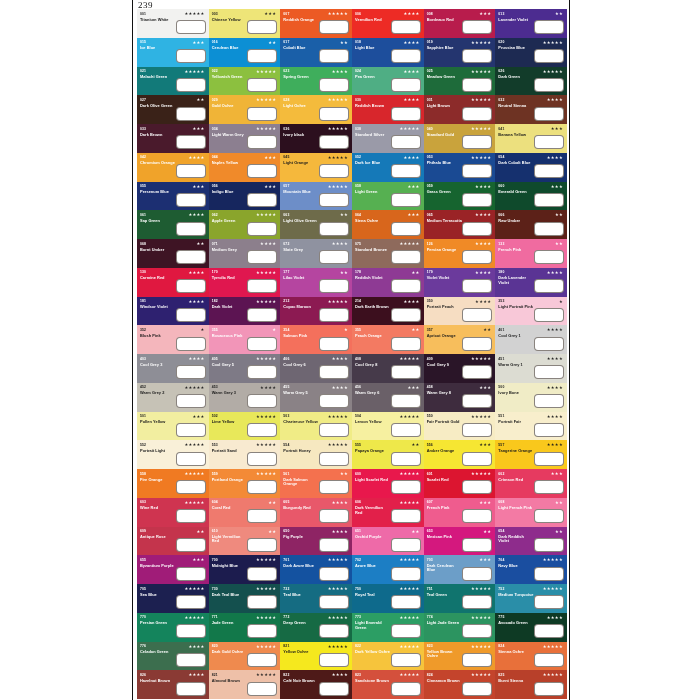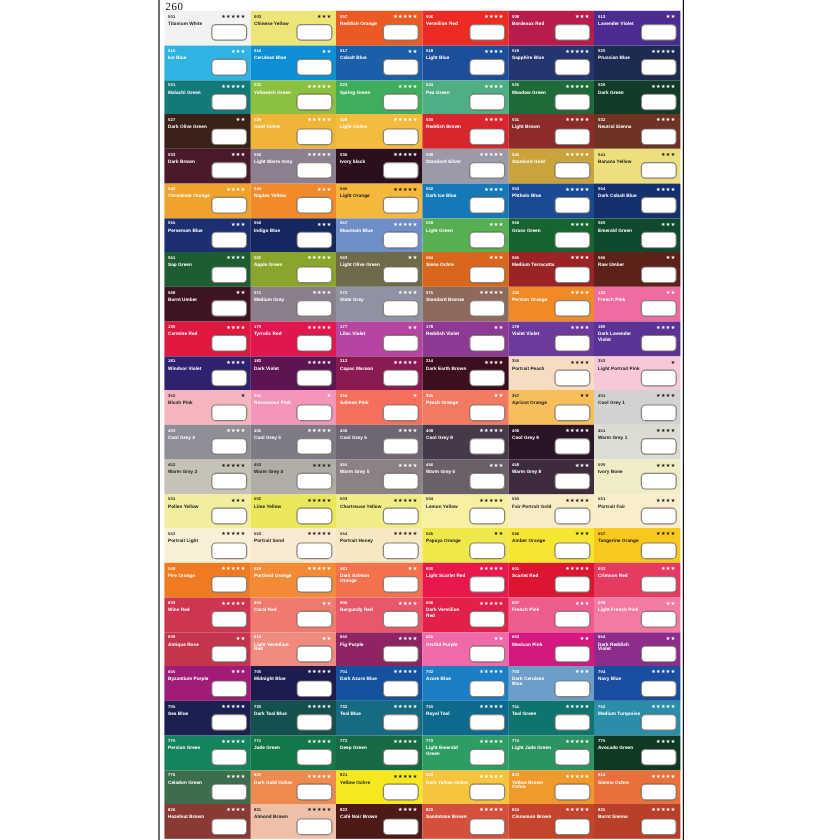--- a/index.html
+++ b/index.html
@@ -98,21 +98,21 @@
   .lt .sw-code, .lt .sw-name { color: #1a1a1a; }
   .lt .sw-stars { color: #1a1a1a; }
   .dk .sw-code, .dk .sw-name { color: #ffffff; }
   .dk .sw-stars { color: #ffffff; }
 </style>
 </head>
 <body>
 
 <div id="page">
   <div id="chart-frame">
-    <div id="chart-title">260</div>
+    <div id="chart-title">239</div>
     <div id="swatch-grid">
         <div class="swatch lt" style="background: rgb(242, 242, 240);">
           <div class="sw-code">001</div>
           <div class="sw-name">Titanium White</div>
           <div class="sw-stars">★★★★★</div>
           <div class="sw-chip" style="background: rgb(255, 255, 255);"></div>
         </div>
         <div class="swatch lt" style="background: rgb(238, 229, 120);">
           <div class="sw-code">003</div>
           <div class="sw-name">Chinese Yellow</div>

